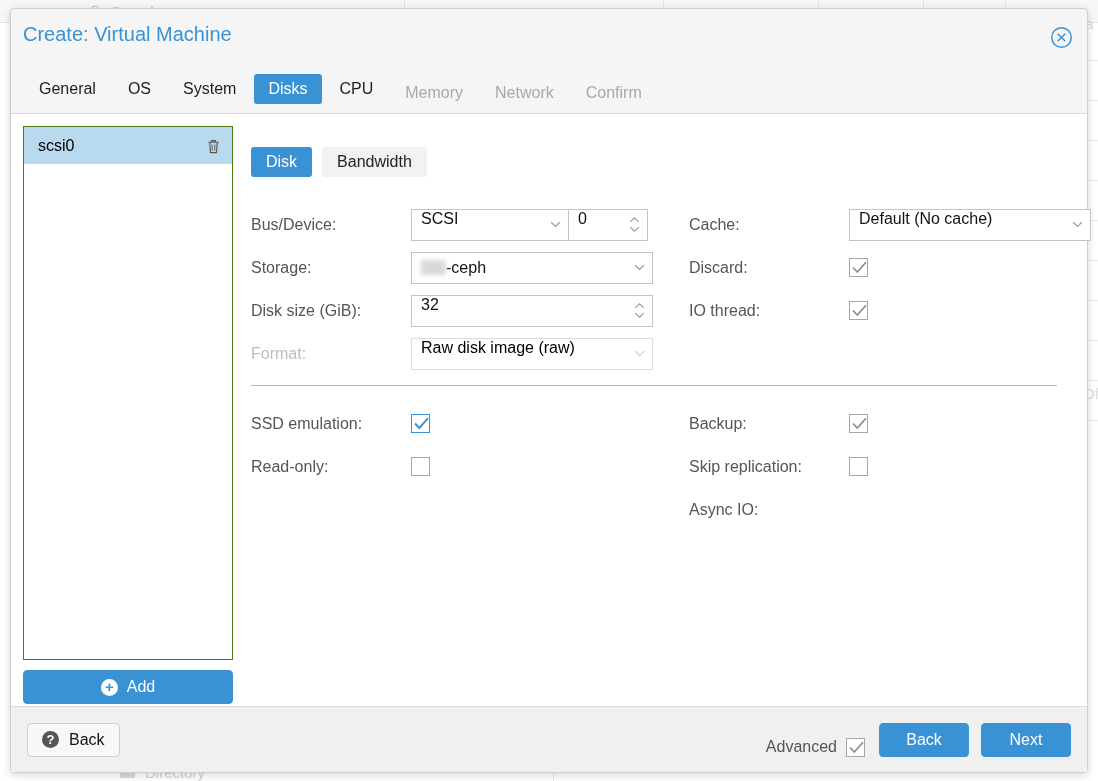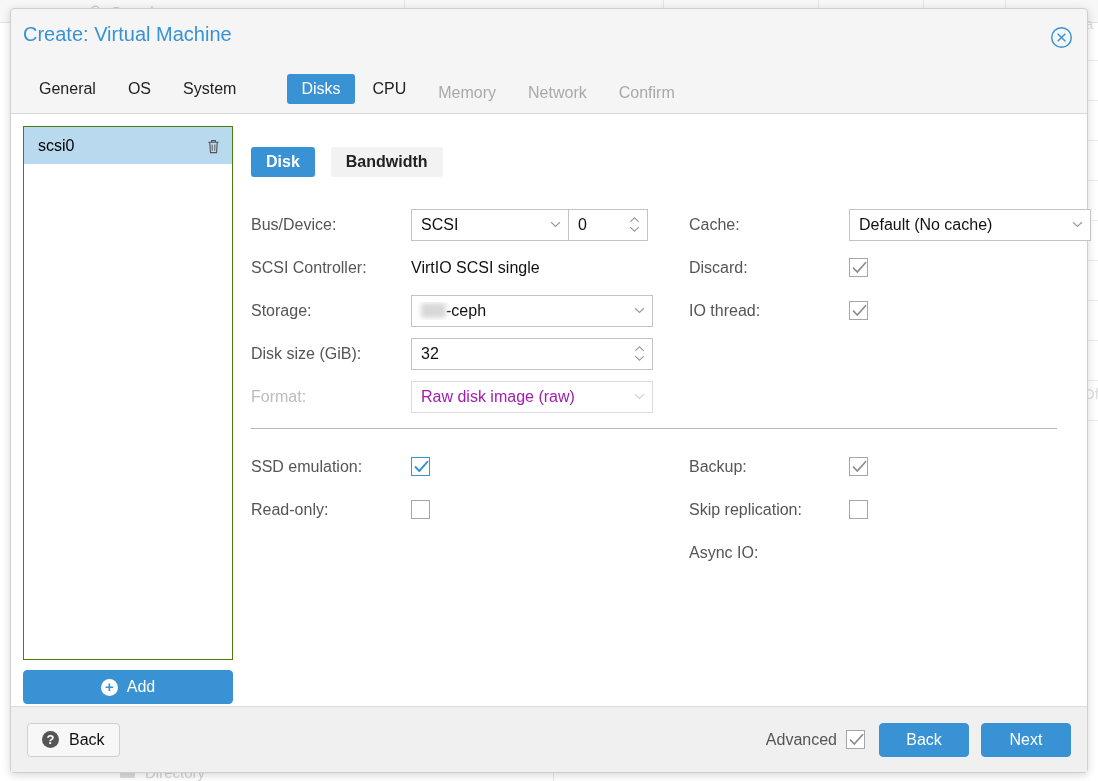--- a/index.html
+++ b/index.html
@@ -125,21 +125,20 @@
     padding: 6px 14px;
     font-size: 16px;
     color: #222;
     border-radius: 3px;
     cursor: pointer;
     white-space: nowrap;
   }
   .tab.active {
     background: #3892d4;
     color: #fff;
-    margin-left: 33px;
   }
   .tab.disabled {
     color: #a9a9a9;
     cursor: default;
     margin-top: 8px;
   }
 
   
   #modal-body {
     flex: 1 1 auto;
@@ -210,23 +209,22 @@
   
   #right-col {
     flex: 1 1 auto;
     padding: 12px 22px 0 10px;
     box-sizing: border-box;
     min-width: 0;
   }
 
   #subtabs {
     display: flex;
-    gap: 16px;
+    gap: 10px;
     margin: 21px 0 0 8px;
-    font-weight: bold;
   }
   .subtab {
     padding: 6px 15px;
     font-size: 16px;
     border-radius: 3px;
     cursor: pointer;
     color: #222;
     background: #f2f2f2;
   }
   .subtab.active {
@@ -265,30 +263,29 @@
     color: #111;
   }
 
   
   .field {
     height: 32px;
     border: 1px solid #c4c4c4;
     background: #fff;
     box-sizing: border-box;
     display: flex;
-    align-items: center;
     font-size: 16px;
     color: #111;
     cursor: pointer;
     overflow: hidden;
   }
   .field.disabled {
     background: #fff;
     border-color: #dcdcdc;
-    color: #a21caf;
+    color: #000000;
     cursor: default;
   }
   .field .ftext {
     padding-left: 9px;
     flex: 1 1 auto;
     white-space: nowrap;
     overflow: hidden;
   }
   .caret {
     width: 26px;
@@ -361,21 +358,21 @@
     border-radius: 50%;
     background: #555;
     color: #fff;
     font-size: 13px;
     font-weight: bold;
     line-height: 17px;
     text-align: center;
   }
   #footer-right {
     display: flex;
-    align-items: center;
+    align-items: flex-end;
     gap: 12px;
   }
   #advanced-wrap {
     display: flex;
     align-items: center;
     gap: 9px;
     font-size: 16px;
     color: #555;
     margin-right: 2px;
   }
@@ -502,24 +499,20 @@
                 <svg width="11" height="6" viewBox="0 0 12 7">
                     <path d="M1 5.8 L6 1 L11 5.8" fill="none" stroke="#9a9a9a" stroke-width="1.3"></path>
                   </svg>
                 <svg width="11" height="6" viewBox="0 0 12 7">
                     <path d="M1 1.2 L6 6 L11 1.2" fill="none" stroke="#9a9a9a" stroke-width="1.3"></path>
                   </svg>
               </span>
             </div>
           </div>
 
-          <div class="frow">
-            <div class="flabel">SCSI Controller:</div>
-            <div class="fvalue-static">VirtIO SCSI single</div>
-          </div>
 
           <div class="frow">
             <div class="flabel">Storage:</div>
             <div class="field combo-w234">
               <span class="ftext" style="display:flex;align-items:center;">
                 <span style="display:inline-block;width:25px;height:15px;background:#d8d8d8;filter:blur(2.5px);border-radius:2px;"></span>
                 <span>-ceph</span>
               </span>
               <span class="caret">
                 <svg width="11" height="7" viewBox="0 0 12 8">

